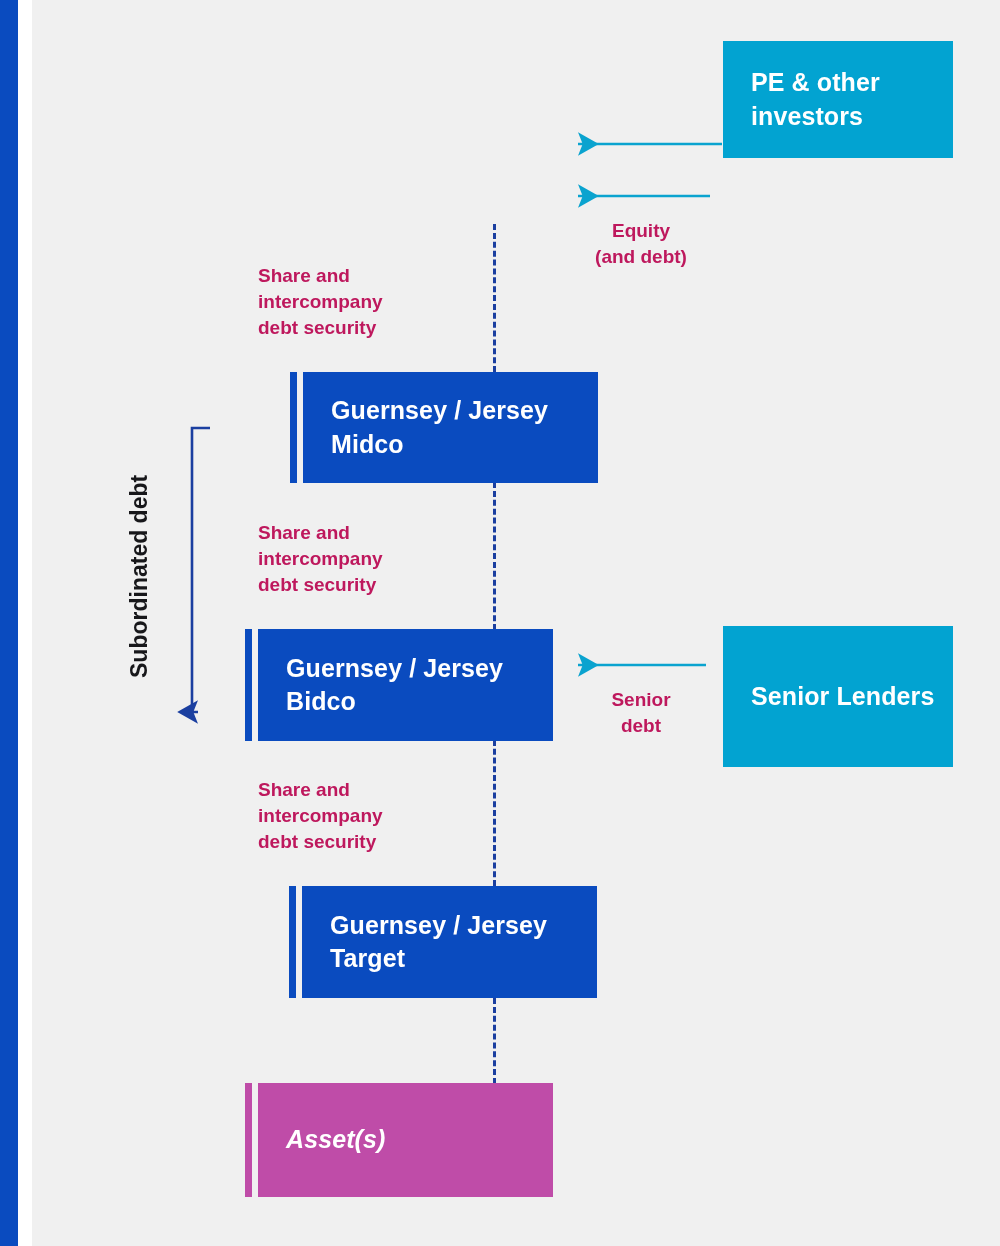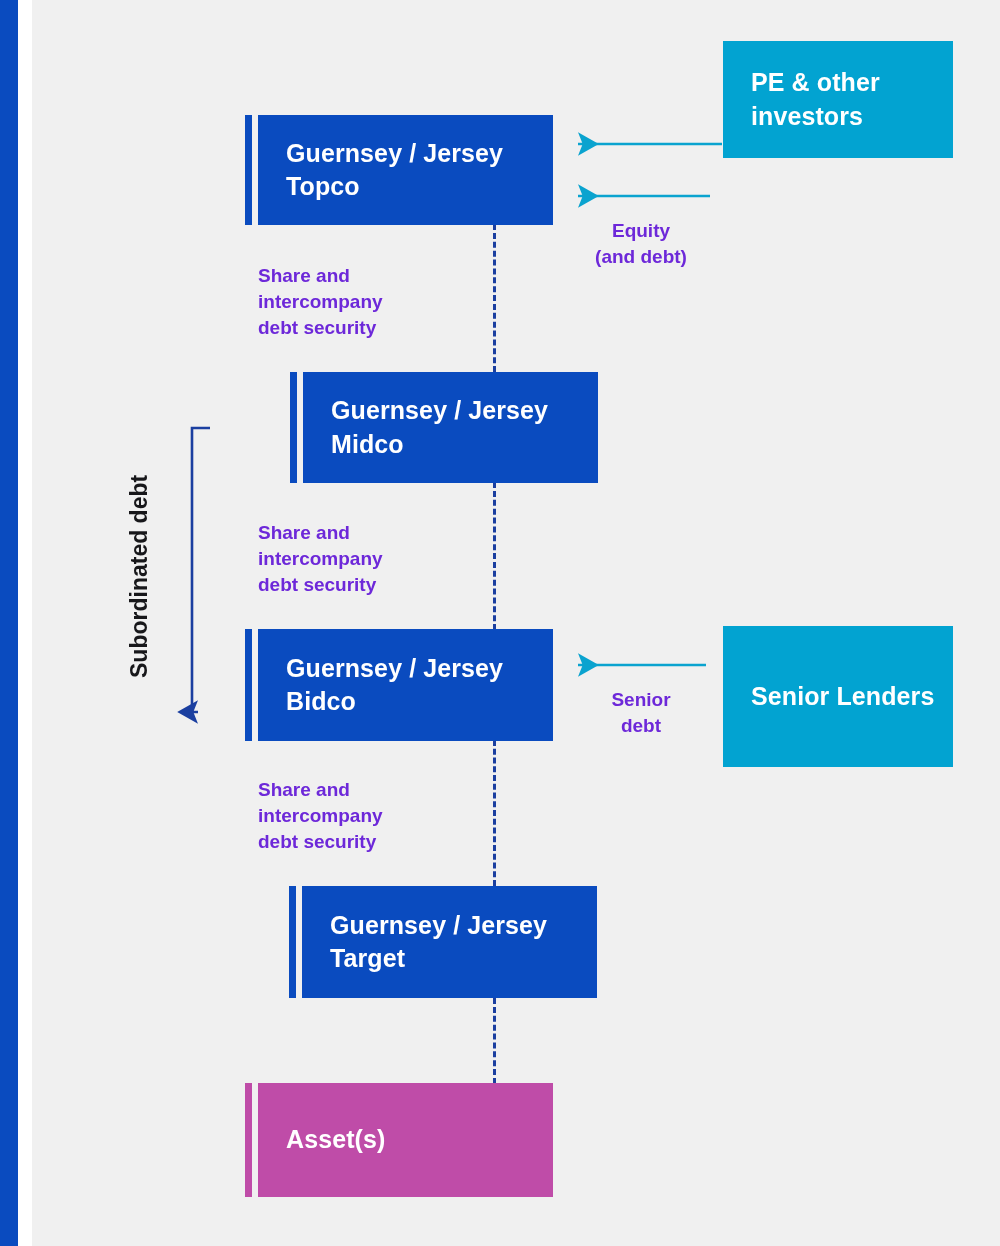--- a/index.html
+++ b/index.html
@@ -85,21 +85,21 @@
   
   .spine {
     position: absolute;
     width: 0;
     border-left: 3px dashed #1b3fa0;
   }
 
   
   .annot {
     position: absolute;
-    color: #6d28d9;
+    color: #be185d;
     font-weight: bold;
     font-size: 19px;
     line-height: 1.38;
     white-space: pre-line;
   }
   .annot.center {
     text-align: center;
   }
 
   
@@ -158,27 +158,20 @@
       <line x1="706" y1="665" x2="578" y2="665" stroke="#0aa3cf" stroke-width="2.6" marker-end="url(#cyan-arrow)"></line>
     </g>
 
     <g>
       <path d="M 210 428 L 192 428 L 192 712 L 198 712" stroke="#1b3fa0" stroke-width="2.6" fill="none" marker-end="url(#blue-arrow)"></path>
     </g>
   </svg>
 
   <div class="vert-label" style="left:126px; top:678px;">Subordinated debt</div>
 
-  <div class="node blue" style="left:245px; top:115px; width:308px; height:110px;">
-    <div class="accent"></div>
-    <div class="body">
-      <div class="label">Guernsey / Jersey
-Topco</div>
-    </div>
-  </div>
 
   <div class="node blue" style="left:245px; top:372px; width:308px; height:111px;margin-left:45px;">
     <div class="accent"></div>
     <div class="body">
       <div class="label">Guernsey / Jersey
 Midco</div>
     </div>
   </div>
 
   <div class="node blue" style="left:245px; top:629px; width:308px; height:112px;border-radius:22px;">
@@ -190,21 +183,21 @@
   </div>
 
   <div class="node blue" style="left:245px; top:886px; width:308px; height:112px;margin-left:44px;">
     <div class="accent"></div>
     <div class="body">
       <div class="label">Guernsey / Jersey
 Target</div>
     </div>
   </div>
 
-  <div class="node magenta" style="left:245px; top:1083px; width:308px; height:114px;">
+  <div class="node magenta" style="left:245px; top:1083px; width:308px; height:114px;font-style:italic;">
     <div class="accent"></div>
     <div class="body">
       <div class="label">Asset(s)</div>
     </div>
   </div>
 
   <div class="node cyan" style="left:723px; top:41px; width:230px; height:117px;">
     <div class="body">
       <div class="label">PE &amp; other
 investors</div>

